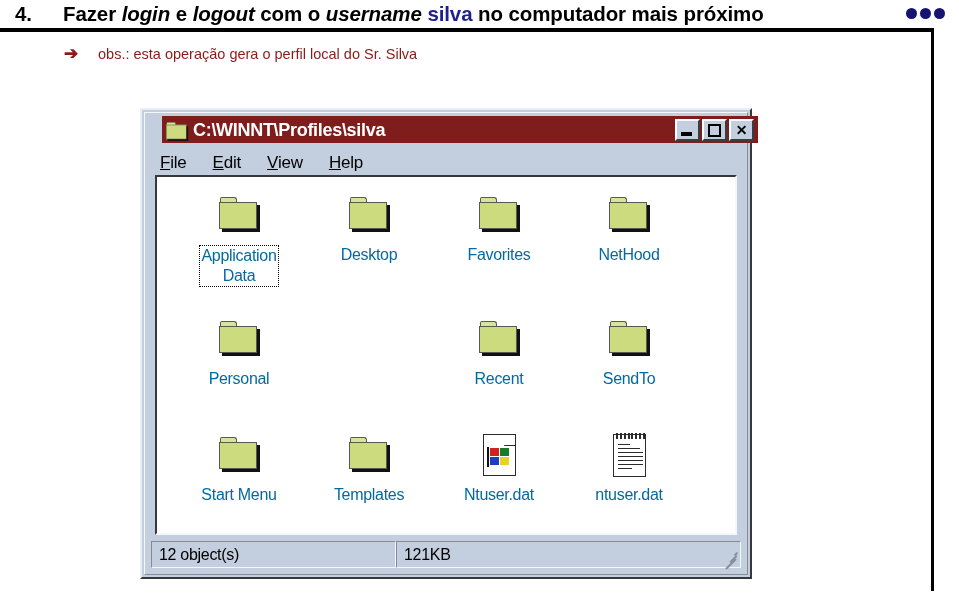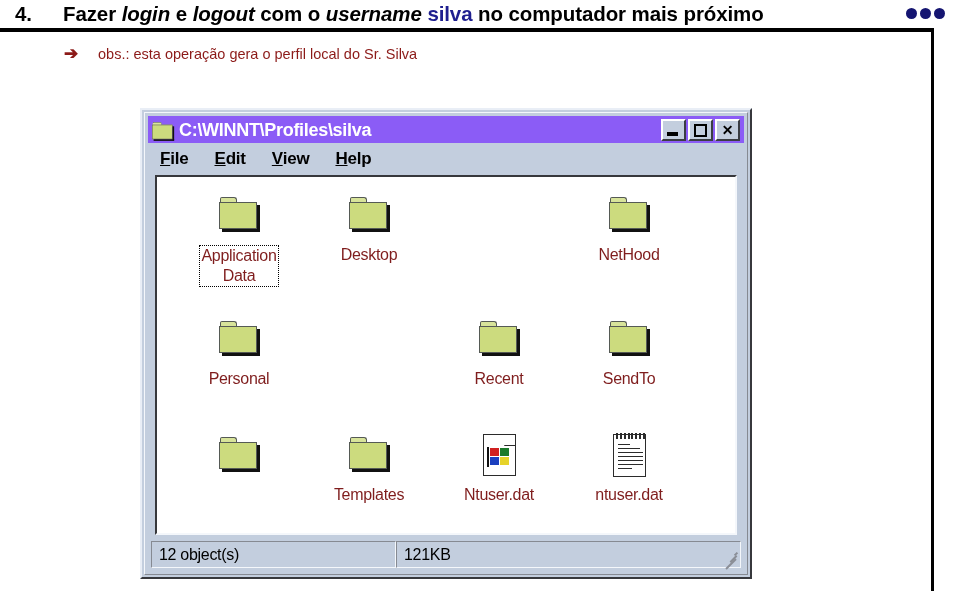--- a/index.html
+++ b/index.html
@@ -126,24 +126,24 @@
     border-top: 1px solid #f4f7fb;
     border-left: 1px solid #f4f7fb;
     border-right: 1px solid #868a92;
     border-bottom: 1px solid #868a92;
     box-sizing: border-box;
   }
 
   
   #title-bar {
     position: absolute;
-    left: 3px; top: 3px;
+    left: 17px; top: 3px;
     width: 596px;
     height: 27px;
-    background: #8b5cf6;
+    background: #7f1d1d;
     display: flex;
     align-items: center;
     box-sizing: border-box;
     padding: 0 2px 0 4px;
   }
   #title-icon {
     width: 22px; height: 18px;
     position: relative;
     flex: 0 0 auto;
     margin-right: 5px;
@@ -200,24 +200,23 @@
   }
 
   
   #menu-bar {
     position: absolute;
     left: 3px; top: 32px;
     width: 596px;
     height: 28px;
     background: #c3cede;
     display: flex;
-    align-items: center;
+    align-items: flex-end;
     padding-left: 12px;
     box-sizing: border-box;
-    font-weight: bold;
   }
   .menu-item {
     font-size: 17px;
     color: #000000;
     margin-right: 26px;
     font-family: "Liberation Sans", sans-serif;
     white-space: nowrap;
     letter-spacing: -0.2px;
   }
   .menu-item u { text-decoration: underline; }
@@ -248,21 +247,21 @@
     text-align: center;
   }
   .icon-art {
     height: 50px;
     margin: 0 auto 4px auto;
     position: relative;
     width: 52px;
   }
   .icon-label {
     font-size: 16px;
-    color: #7f1d1d;
+    color: #0369a1;
     line-height: 20px;
     font-family: "Liberation Sans", sans-serif;
     letter-spacing: -0.3px;
     display: inline-block;
     padding: 0 2px;
     white-space: pre-line;
   }
   .icon-cell.focused .icon-label {
     border: 1px dotted #000000;
   }
@@ -487,20 +486,31 @@
             <div class="icon-art">
               <span class="folder">
                 <span class="tab"></span>
                 <span class="body"></span>
                 <span class="shadow-r"></span>
                 <span class="shadow-b"></span>
               </span>
             </div>
             <div><span class="icon-label">Desktop</span></div>
           </div>
+          <div class="icon-cell" style="left: 278px; top: 14px;">
+            <div class="icon-art">
+              <span class="folder">
+                <span class="tab"></span>
+                <span class="body"></span>
+                <span class="shadow-r"></span>
+                <span class="shadow-b"></span>
+              </span>
+            </div>
+            <div><span class="icon-label">Favorites</span></div>
+          </div>
           <div class="icon-cell" style="left: 408px; top: 14px;">
             <div class="icon-art">
               <span class="folder">
                 <span class="tab"></span>
                 <span class="body"></span>
                 <span class="shadow-r"></span>
                 <span class="shadow-b"></span>
               </span>
             </div>
             <div><span class="icon-label">NetHood</span></div>
@@ -540,20 +550,21 @@
           </div>
           <div class="icon-cell" style="left: 18px; top: 254px;">
             <div class="icon-art">
               <span class="folder">
                 <span class="tab"></span>
                 <span class="body"></span>
                 <span class="shadow-r"></span>
                 <span class="shadow-b"></span>
               </span>
             </div>
+            <div><span class="icon-label">Start Menu</span></div>
           </div>
           <div class="icon-cell" style="left: 148px; top: 254px;">
             <div class="icon-art">
               <span class="folder">
                 <span class="tab"></span>
                 <span class="body"></span>
                 <span class="shadow-r"></span>
                 <span class="shadow-b"></span>
               </span>
             </div>

